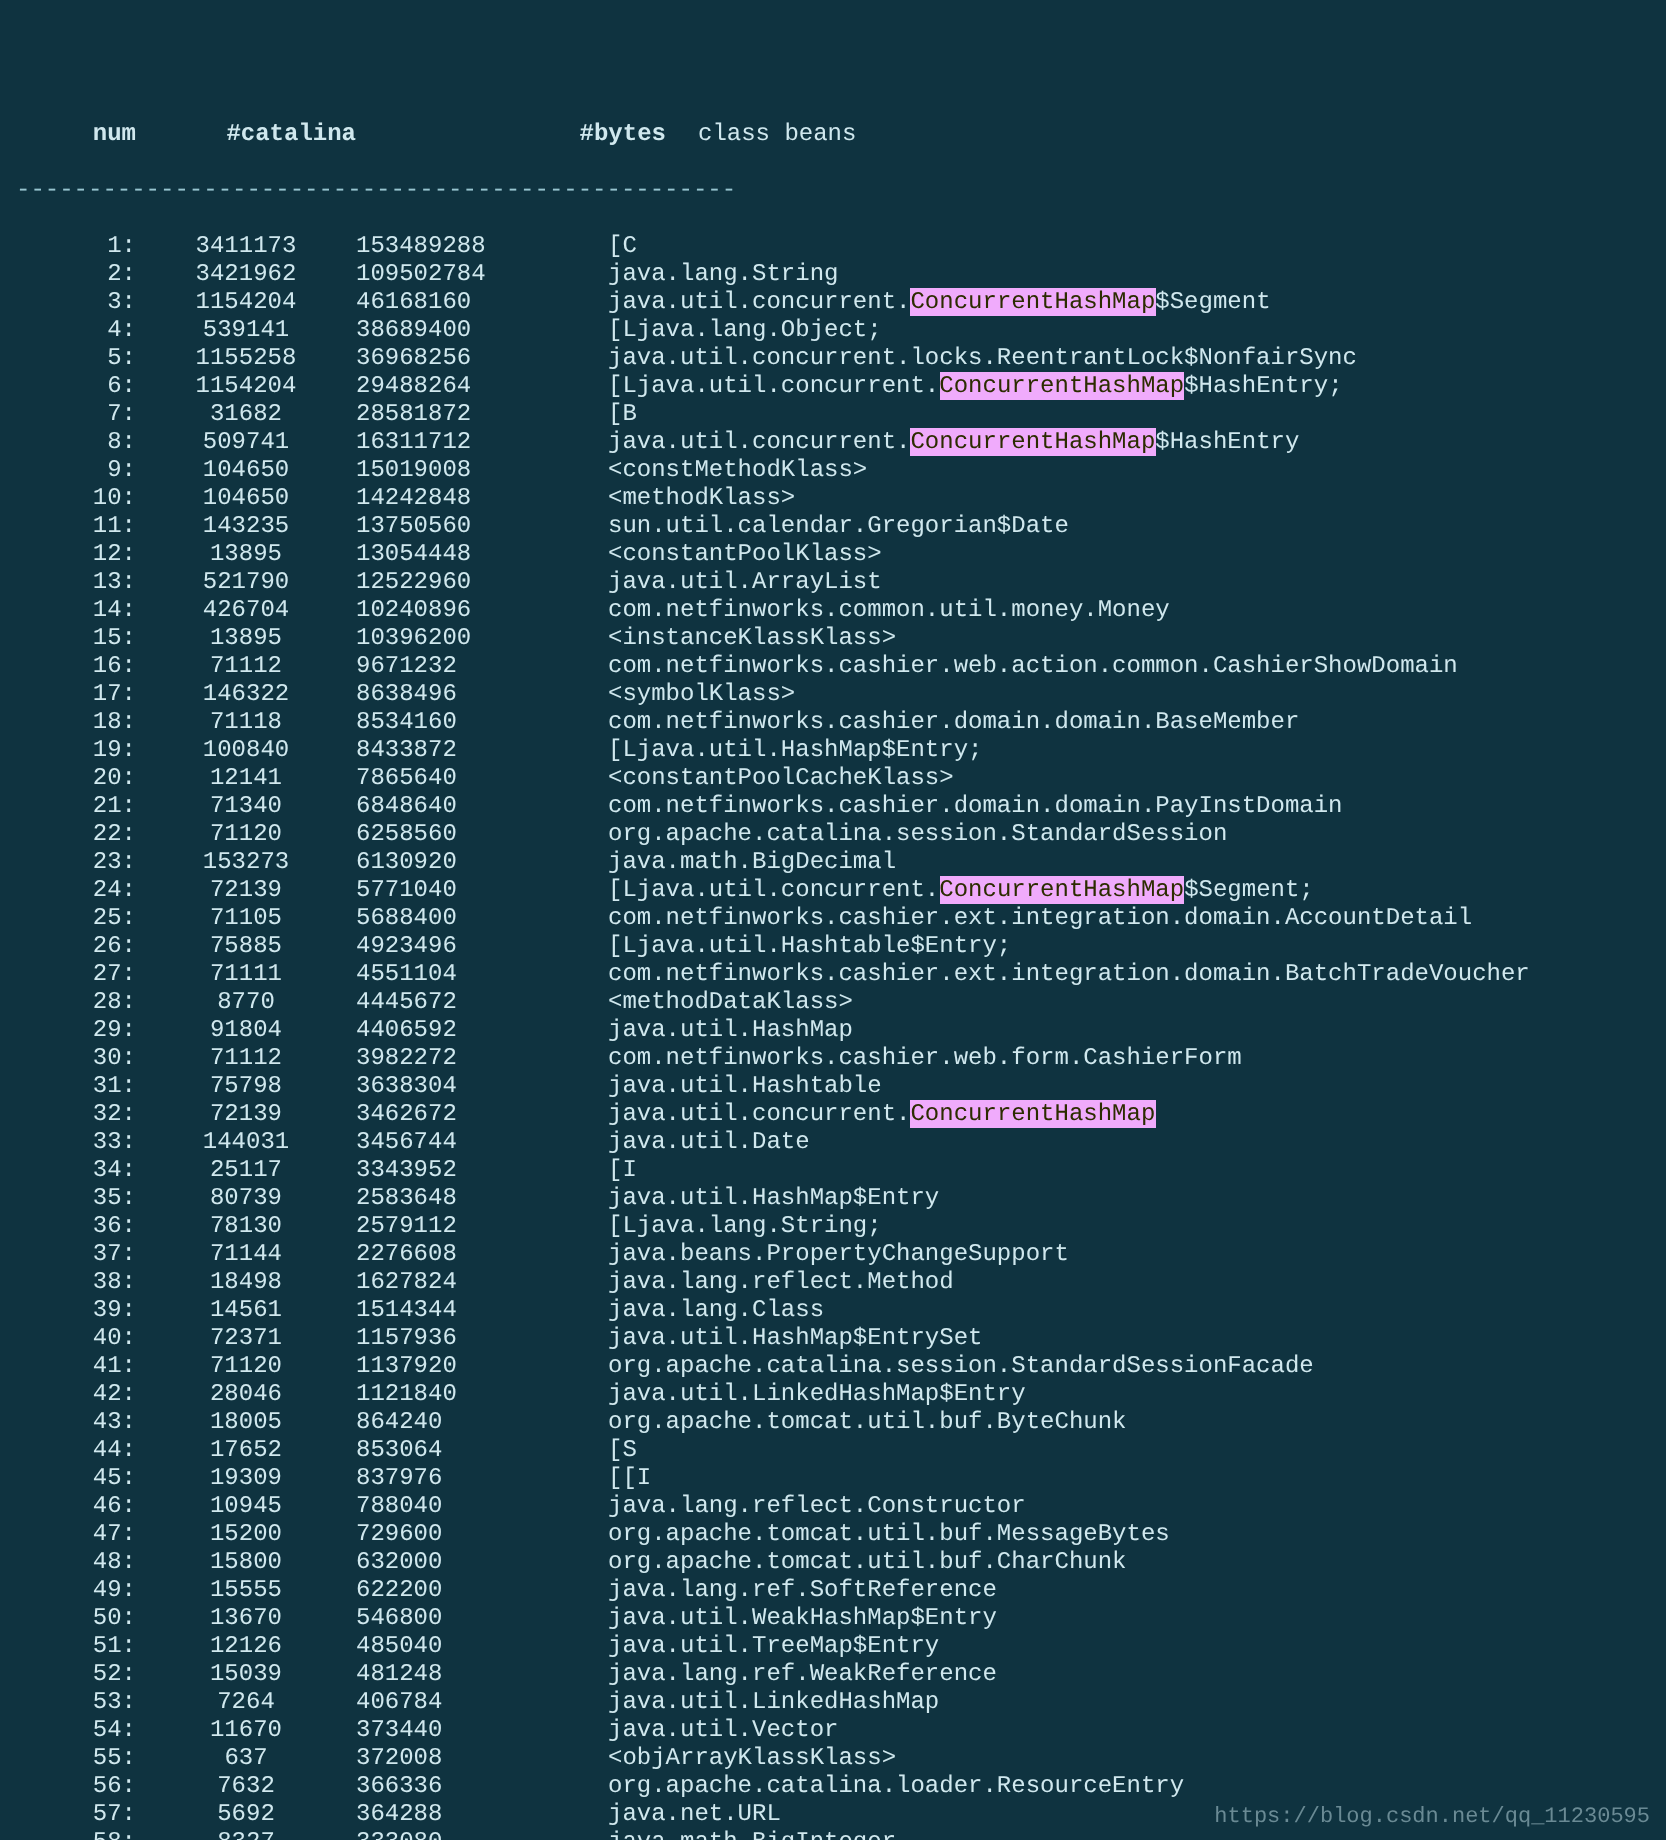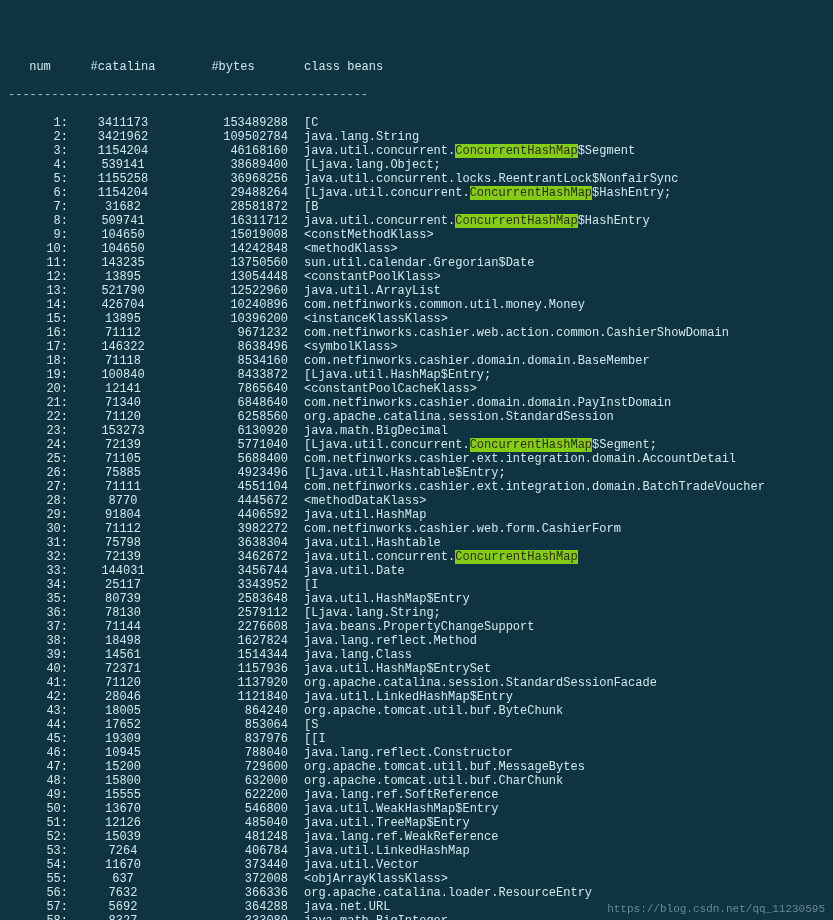--- a/index.html
+++ b/index.html
@@ -10,29 +10,29 @@
     font-family: "Courier New", monospace;
     font-size: 12px;
     line-height: 14px;
     width: 833px;
     box-sizing: border-box;
     white-space: pre;
   }
   .row { display: block; }
   .num { display: inline-block; width: 60px; text-align: right; }
   .inst { display: inline-block; width: 110px; text-align: center; }
-  .bytes { display: inline-block; width: 110px; text-align: right; }
+  .bytes { display: inline-block; width: 110px; }
   .pad { display: inline-block; width: 16px; }
   .cls { display: inline; }
-  .hl { background: #84cc16; color: #2c2c00; }
+  .hl { background: #f0abfc; color: #2c2c00; }
   .dash { color: #98c5d0; }
-  .hdr .num, .hdr .inst, .hdr .bytes { text-align: center; }
+  .hdr .num, .hdr .inst, .hdr .bytes { text-align: right; font-weight: bold; }
   .hdr .num { padding-left: 4px; width: 56px; }
   .hdr .inst { width: 110px; }
-  .hdr .bytes { width: 110px; }
+  .hdr .bytes { width: 110px; margin-left: 45px; }
   .watermark {
     position: fixed;
     right: 8px;
     bottom: 4px;
     color: #6a8a94;
     font-size: 11px;
   }
 </style>
 </head>
 <body>

